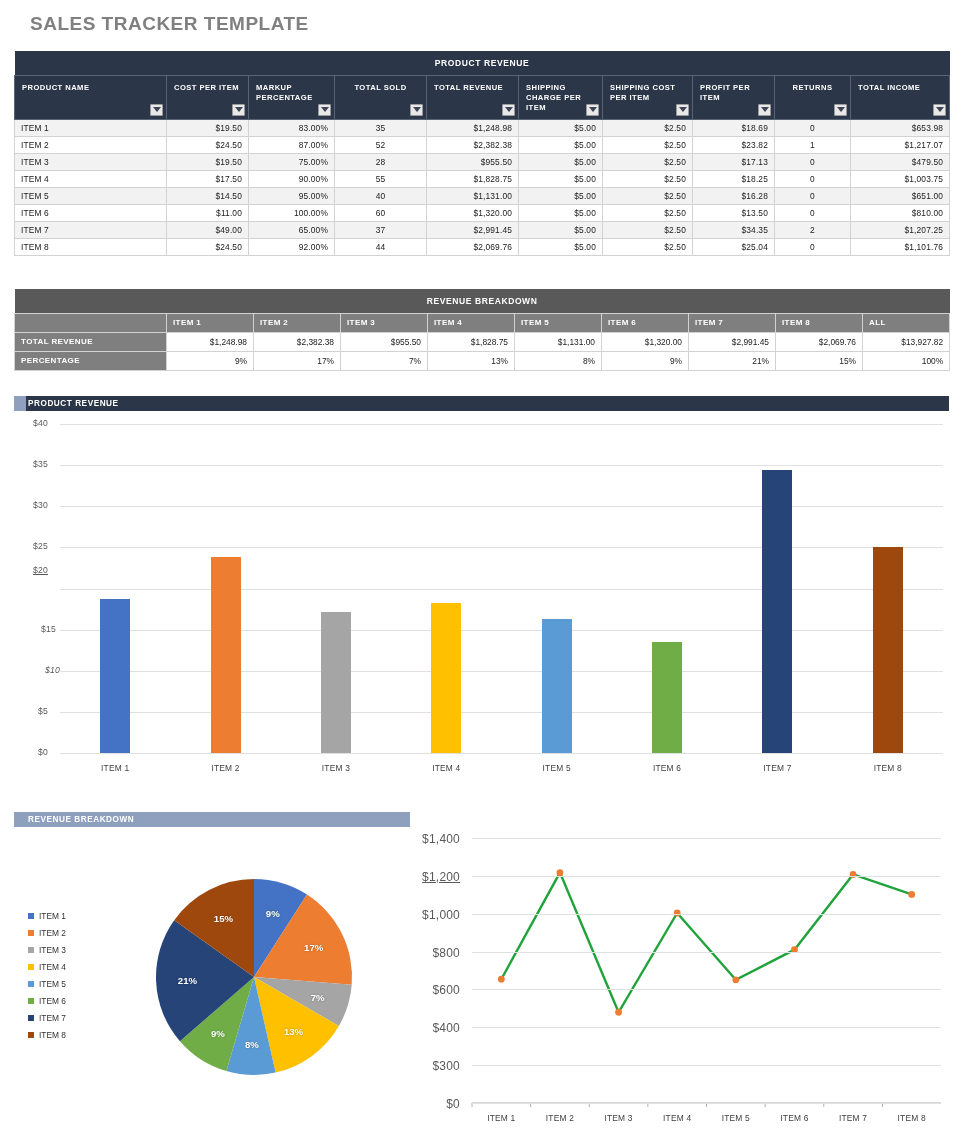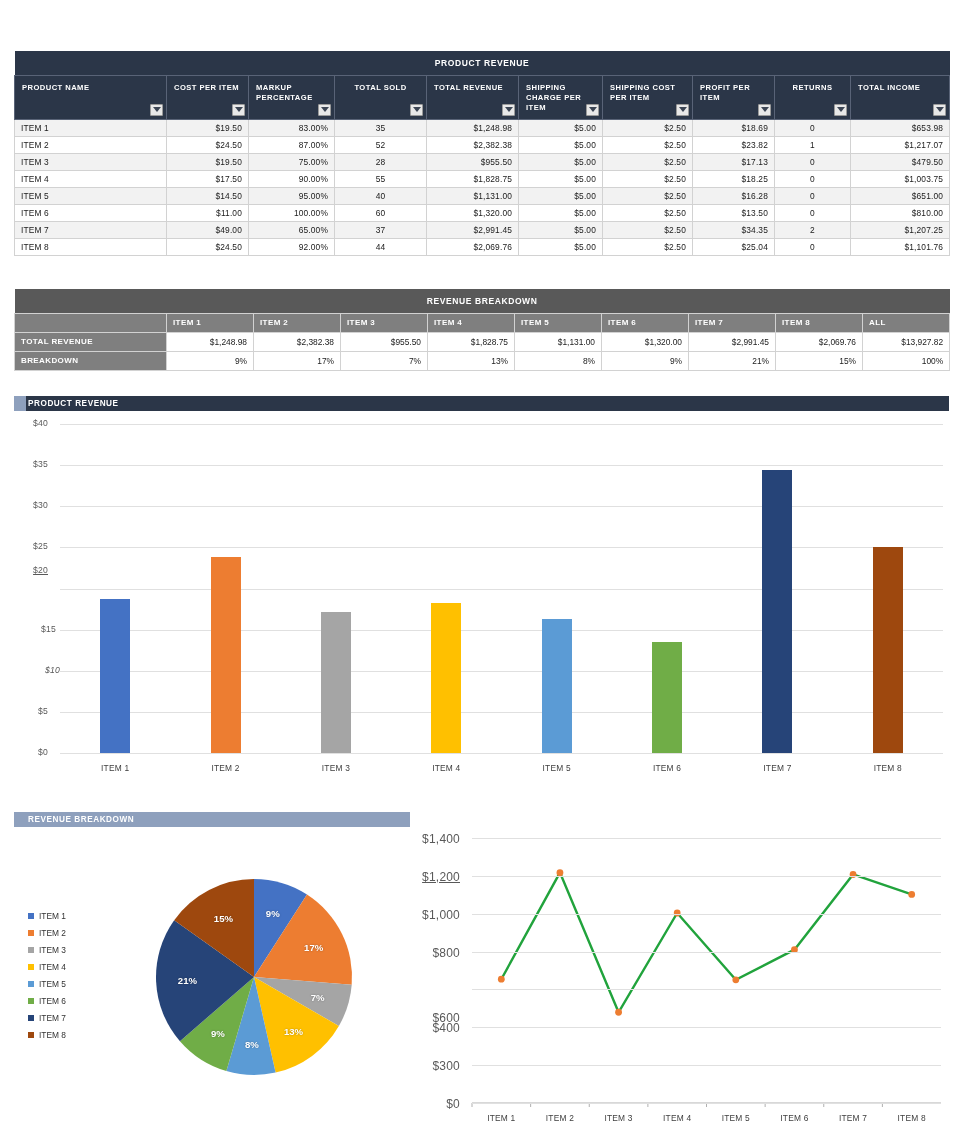--- a/index.html
+++ b/index.html
@@ -126,20 +126,21 @@
   .ylab2 {
     position: absolute; font-size: 12px; color: #595959;
     text-align: right; width: 40px; letter-spacing: .2px;
   }
 </style>
 </head>
 <body>
 
 <div id="page">
 
+  <div class="page-title">SALES TRACKER TEMPLATE</div>
 
   <table class="tbl" id="pr-table">
     <colgroup>
       <col style="width:152px">
         <col style="width:82px">
         <col style="width:86px">
         <col style="width:92px">
       <col style="width:92px">
         <col style="width:84px">
         <col style="width:90px">
@@ -321,21 +322,21 @@
           <td class="val">$2,382.38</td>
           <td class="val">$955.50</td>
           <td class="val">$1,828.75</td>
           <td class="val">$1,131.00</td>
           <td class="val">$1,320.00</td>
           <td class="val">$2,991.45</td>
           <td class="val">$2,069.76</td>
           <td class="val">$13,927.82</td>
         </tr>
         <tr>
-          <td class="rowhdr">BREAKDOWN</td>
+          <td class="rowhdr">PERCENTAGE</td>
           <td class="val">9%</td>
           <td class="val">17%</td>
           <td class="val">7%</td>
           <td class="val">13%</td>
           <td class="val">8%</td>
           <td class="val">9%</td>
           <td class="val">21%</td>
           <td class="val">15%</td>
           <td class="val">100%</td>
         </tr>
@@ -463,21 +464,21 @@
         <circle cx="433.0625" cy="44.48482142857142" r="3.4" fill="#ed7d31"></circle>
         <circle cx="491.6875" cy="64.45257142857145" r="3.4" fill="#ed7d31"></circle>
       </svg>
       <div class="gridline" style="top: 273px; left: 52px; right: 8px;"></div>
       <div class="ylab2" style="top: 267px; left: 0px;">$0</div>
       <div class="gridline" style="top: 235.143px; left: 52px; right: 8px;"></div>
       <div class="ylab2" style="top: 229.143px; left: 0px;">$300</div>
       <div class="gridline" style="top: 197.286px; left: 52px; right: 8px;"></div>
       <div class="ylab2" style="top: 191.286px; left: 0px; text-align: right;">$400</div>
       <div class="gridline" style="top: 159.429px; left: 52px; right: 8px;"></div>
-      <div class="ylab2" style="top: 153.429px; left: 0px; margin-top: 28px;">$600</div>
+      <div class="ylab2" style="top: 153.429px; left: 0px;">$600</div>
       <div class="gridline" style="top: 121.571px; left: 52px; right: 8px;"></div>
       <div class="ylab2" style="top: 115.571px; left: 0px;">$800</div>
       <div class="gridline" style="top: 83.7143px; left: 52px; right: 8px;"></div>
       <div class="ylab2" style="top: 77.7143px; left: 0px;">$1,000</div>
       <div class="gridline" style="top: 45.8571px; left: 52px; right: 8px;"></div>
       <div class="ylab2" style="top: 39.8571px; left: 0px; text-decoration: underline;">$1,200</div>
       <div class="gridline" style="top: 8px; left: 52px; right: 8px;"></div>
       <div class="ylab2" style="top: 2px; left: 0px;">$1,400</div>
       <div class="xlab" style="left: 52px; width: 58.625px; top: 283px;">ITEM 1</div>
       <div class="xlab" style="left: 110.625px; width: 58.625px; top: 283px;">ITEM 2</div>

